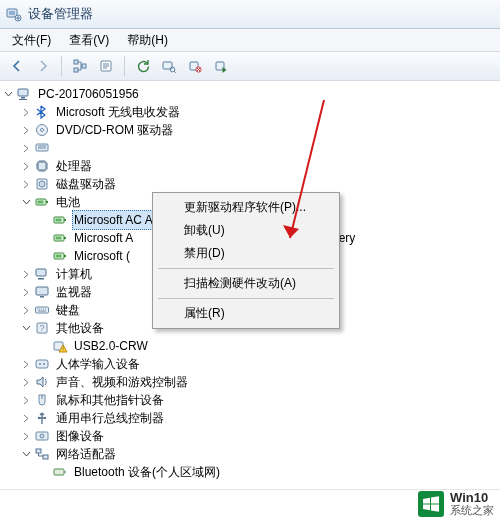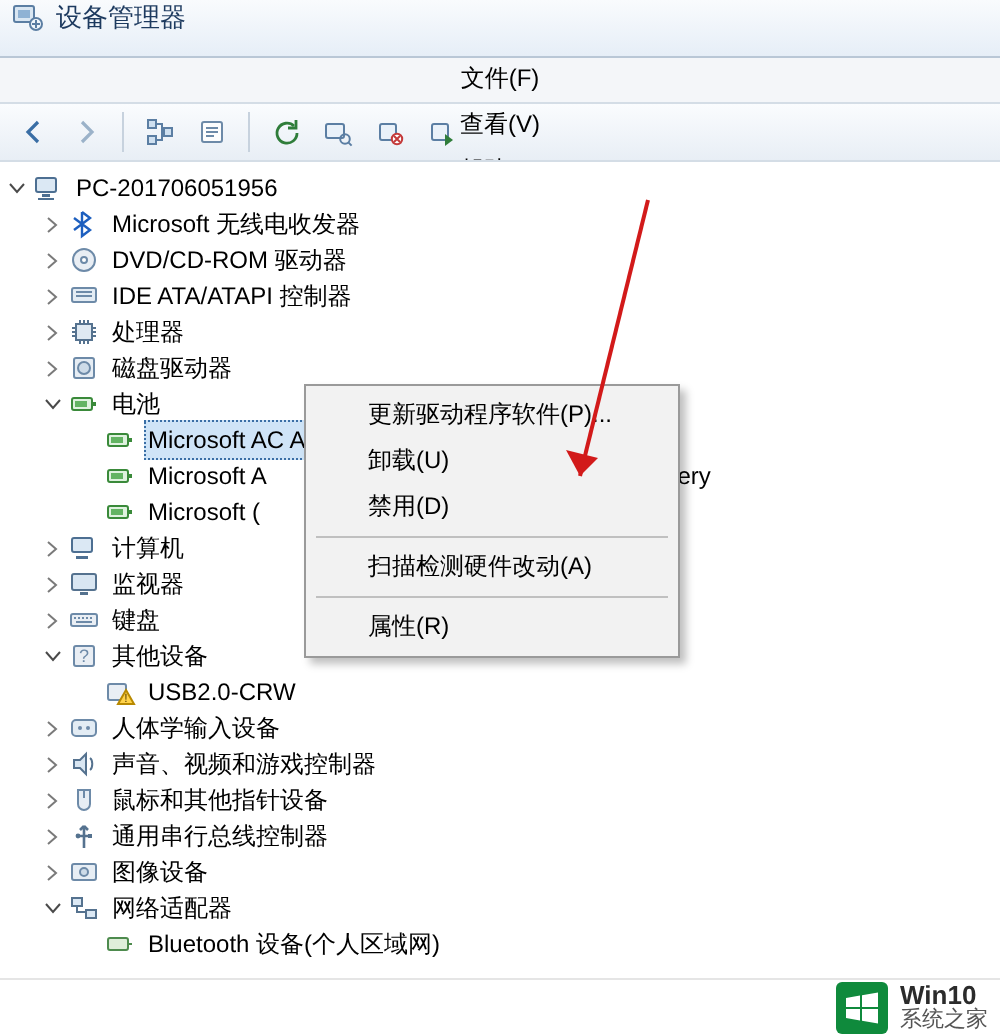--- a/index.html
+++ b/index.html
@@ -13,39 +13,39 @@
     overflow: hidden;
     color: #000;
   }
 
   
   .titlebar {
     height: 28px;
     background: linear-gradient(#f9fbfd, #e6eef7);
     border-bottom: 1px solid #b9c7d6;
     display: flex;
+    align-items: center;
     padding: 0 6px;
     gap: 6px;
   }
   .titlebar .app-icon {
     width: 16px; height: 16px;
     display: inline-flex; align-items: center; justify-content: center;
   }
   .titlebar .title { color: #1d3a5f; font-size: 13px; }
 
   
   .menubar {
     height: 22px;
     background: #f4f6f9;
     border-bottom: 1px solid #d4dde6;
     display: flex;
     align-items: center;
     padding: 0 4px;
     gap: 2px;
-    flex-direction: column;
   }
   .menubar .menu-item {
     padding: 2px 8px;
     cursor: default;
   }
 
   
   .toolbar {
     height: 28px;
     background: linear-gradient(#fafcfe, #e8eef5);
@@ -283,21 +283,20 @@
           <svg width="9" height="9" viewBox="0 0 9 9">
             <path d="M2 1l4 3.5L2 8" fill="none" stroke="#7a7a7a"></path>
           </svg>
         </span>
         <span class="devicon">
           <svg width="16" height="16" viewBox="0 0 16 16">
             <rect x="2" y="4" width="12" height="7" rx="1" fill="#e3ecf4" stroke="#6d8aa8"></rect>
             <path d="M4 6h8M4 8h8" stroke="#6d8aa8"></path>
           </svg>
         </span>
-        <span class="label">IDE ATA/ATAPI 控制器</span>
       </div>
       <div class="row">
         <span class="indent" style="width:18px"></span>
         <span class="expander">
           <svg width="9" height="9" viewBox="0 0 9 9">
             <path d="M2 1l4 3.5L2 8" fill="none" stroke="#7a7a7a"></path>
           </svg>
         </span>
         <span class="devicon">
           <svg width="16" height="16" viewBox="0 0 16 16">

